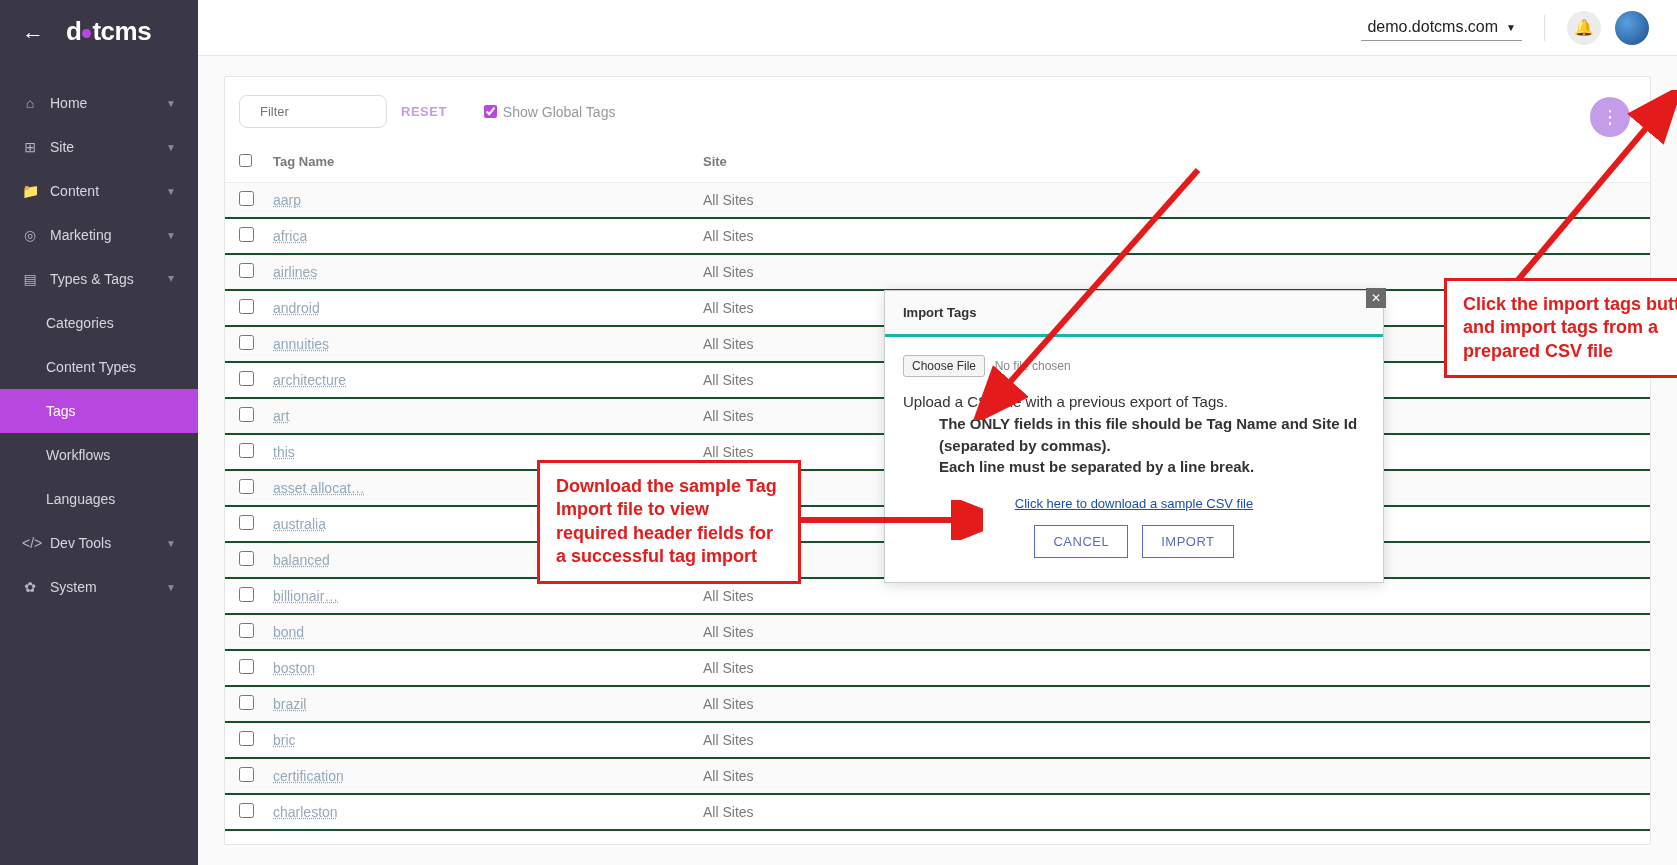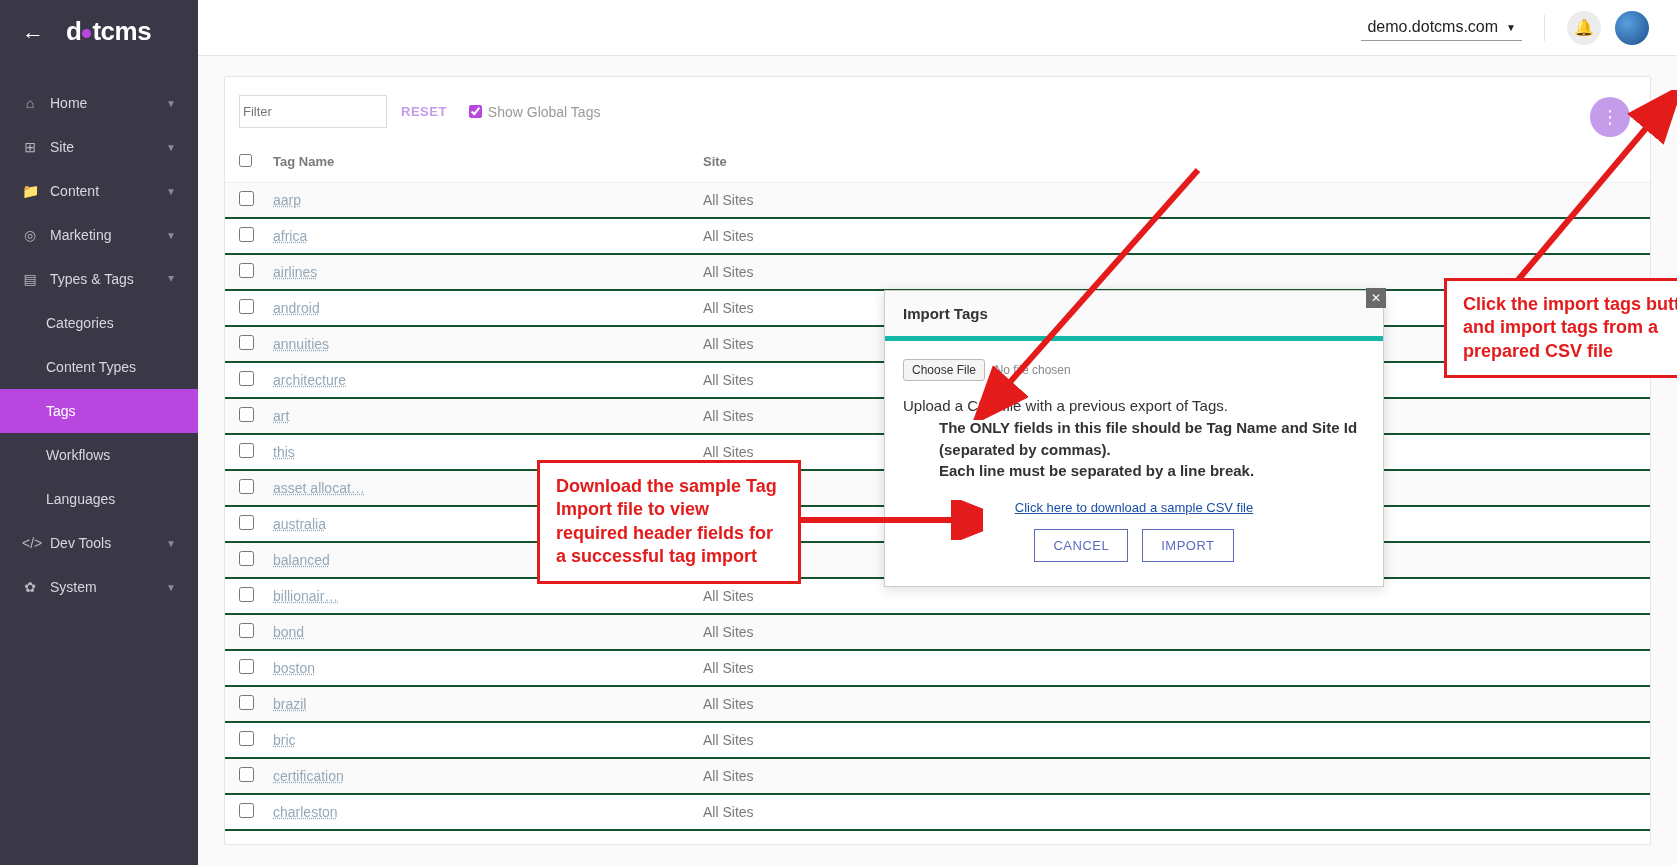--- a/index.html
+++ b/index.html
@@ -21,39 +21,39 @@
 .nav-subitem.active { background: #b847e0; color: #fff; }
 .main { flex: 1; background: #fafafa; display: flex; flex-direction: column; position: relative; }
 .topbar { height: 56px; background: #fff; border-bottom: 1px solid #e5e5e5; display: flex; align-items: center; justify-content: flex-end; padding: 0 28px; gap: 14px; }
 .site-selector { display: flex; align-items: center; gap: 8px; font-size: 16px; color: #222; border-bottom: 1px solid #999; padding: 4px 6px; cursor: pointer; }
 .site-selector .caret { font-size: 10px; }
 .divider-v { width: 1px; height: 26px; background: #e0e0e0; margin: 0 8px; }
 .bell-btn { width: 34px; height: 34px; border-radius: 50%; background: #ececec; display: flex; align-items: center; justify-content: center; color: #888; cursor: pointer; }
 .avatar { width: 34px; height: 34px; border-radius: 50%; background: radial-gradient(circle at 35% 35%, #5a9fe0, #1b4f8a); cursor: pointer; }
 .content-card { margin: 20px 26px; background: #fff; border: 1px solid #e5e5e5; border-radius: 2px; flex: 1; overflow: hidden; position: relative; }
 .filter-row { display: flex; align-items: center; padding: 18px 14px 14px 14px; gap: 14px; }
-.filter-input { width: 148px; padding: 8px 3px; border: 1px solid #dcdcdc; border-radius: 0; font-size: 13px; color: #888; }
+.filter-input { width: 148px; padding: 8px 20px; border: 1px solid #dcdcdc; border-radius: 8px; font-size: 13px; color: #888; }
 .reset-btn { color: #c49cea; font-size: 13px; font-weight: 600; letter-spacing: 0.5px; cursor: pointer; }
-.cb-global { display: flex; align-items: center; gap: 6px; font-size: 14px; color: #999; margin-left: 8px; }
+.cb-global { display: flex; align-items: center; gap: 6px; font-size: 14px; color: #999; margin-left: 23px; }
 .cb-global input { accent-color: #b847e0; }
 .fab { position: absolute; top: 20px; right: 20px; width: 40px; height: 40px; border-radius: 50%; background: #c49cea; display: flex; align-items: center; justify-content: center; cursor: pointer; }
 .fab-dots { color: #fff; font-size: 18px; }
 .table { width: 100%; }
 .table-header { display: flex; padding: 12px 14px; font-size: 13px; font-weight: 700; color: #7a7a7a; border-bottom: 1px solid #eee; }
 .col-cb { width: 34px; }
 .col-name { width: 430px; }
 .col-site { flex: 1; }
 .table-row { display: flex; align-items: center; padding: 8px 14px; font-size: 14px; border-bottom: 2px solid #14532d; }
 .table-row:nth-child(odd) { background: #fafafa; }
 .table-row input[type=checkbox] { width: 15px; height: 15px; }
 .tag-link { color: #96a8b8; text-decoration: underline dotted; cursor: pointer; }
 .site-cell { color: #7a7a7a; }
 .modal { position: absolute; left: 686px; top: 290px; width: 500px; background: #fff; border: 1px solid #ccc; box-shadow: 0 2px 12px rgba(0,0,0,0.15); z-index: 10; }
 .modal-close { position: absolute; top: -3px; right: -3px; width: 20px; height: 20px; background: #6a6a6a; color: #fff; display: flex; align-items: center; justify-content: center; font-size: 12px; cursor: pointer; }
-.modal-header { padding: 14px 18px; font-size: 15px; font-weight: 700; color: #333; border-bottom: 5px solid #14b8a6; background: #fafafa; }
+.modal-header { padding: 14px 18px; font-size: 13px; font-weight: 700; color: #333; border-bottom: 3px solid #14b8a6; background: #fafafa; }
 .modal-body { padding: 18px; font-size: 13px; color: #333; }
 .file-row { margin-bottom: 14px; }
 .choose-file { display: inline-block; padding: 3px 8px; border: 1px solid #bbb; border-radius: 3px; font-size: 12px; background: #f5f5f5; cursor: pointer; }
 .no-file { font-size: 12px; color: #888; margin-left: 6px; }
 .help-text { font-size: 15px; line-height: 1.45; }
 .help-text .indent { margin-left: 36px; font-weight: bold; }
 .sample-link { display: block; text-align: center; color: #1a4fa8; text-decoration: underline; margin: 18px 0 14px 0; font-size: 13px; cursor: pointer; }
 .modal-actions { display: flex; justify-content: center; gap: 14px; padding-bottom: 6px; }
 .btn-outline { padding: 8px 18px; border: 1px solid #5c6bc0; background: #fff; color: #5c6bc0; font-size: 13px; cursor: pointer; font-weight: 500; letter-spacing: 0.5px; }
 .annotation { position: absolute; border: 3px solid #e31b1b; background: #fff; padding: 12px 16px; font-size: 18px; color: #e31b1b; font-weight: 700; z-index: 20; line-height: 1.3; }

